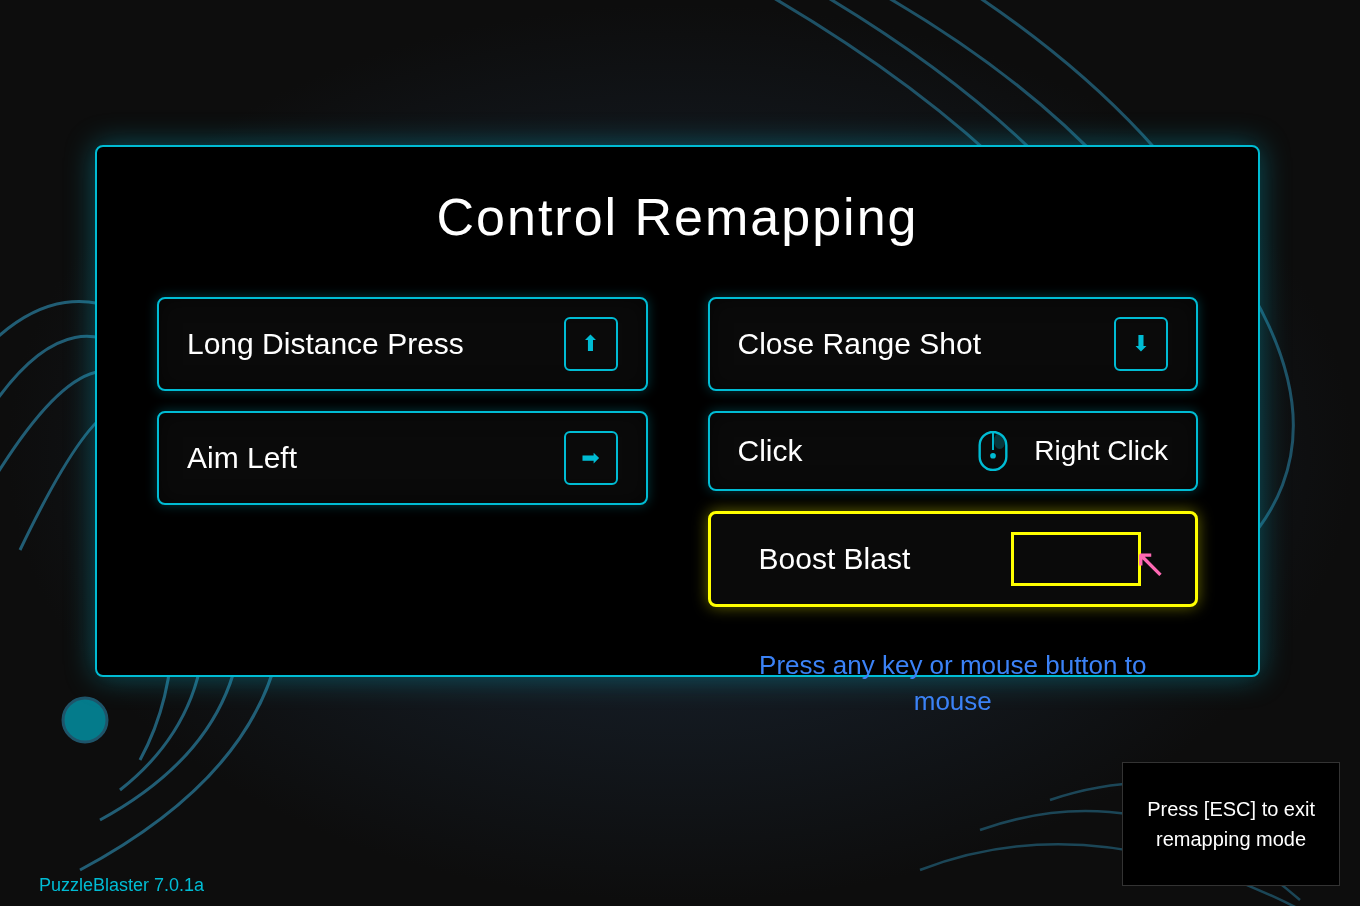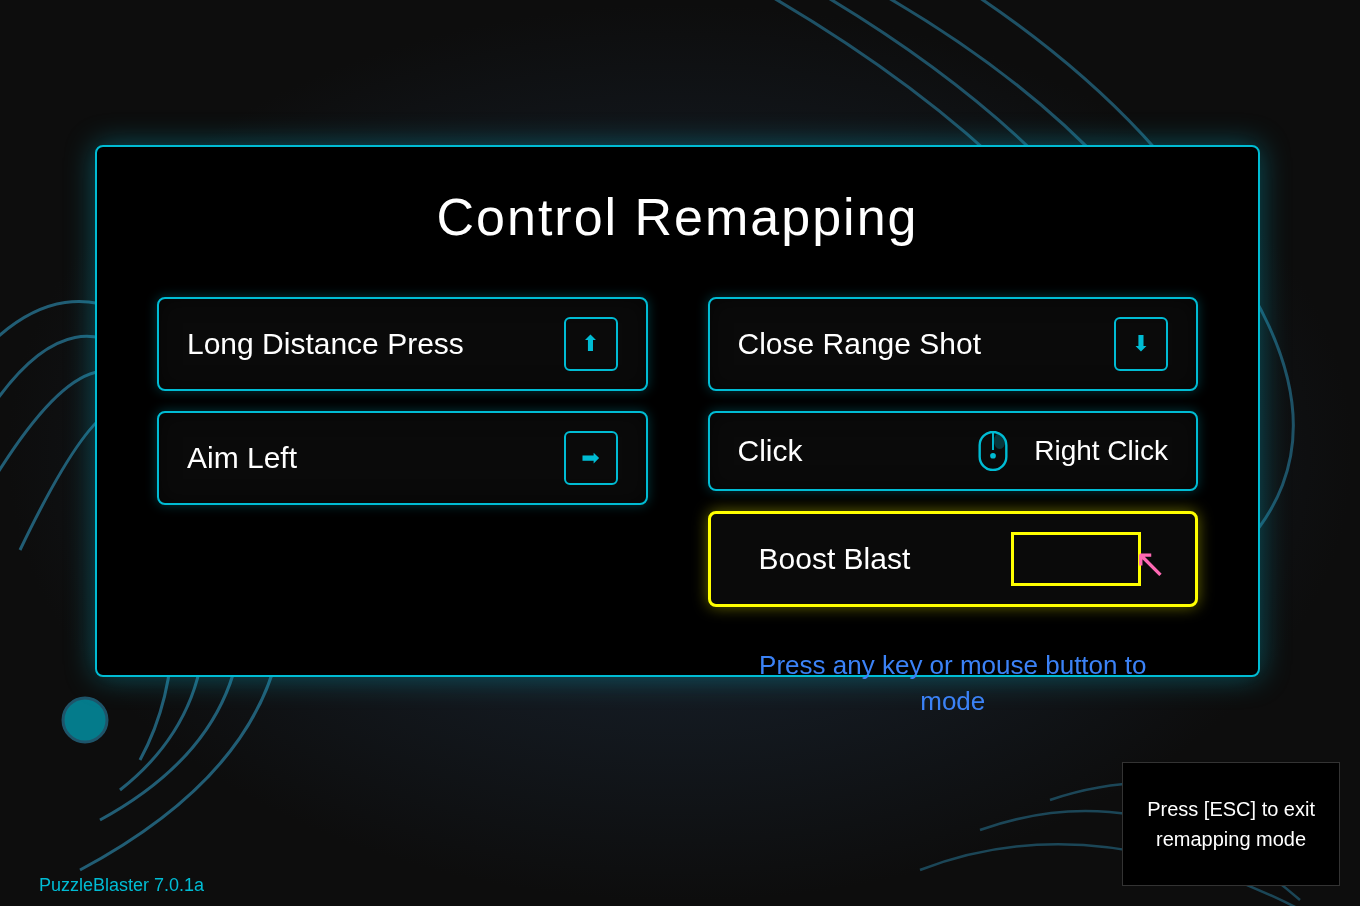--- a/index.html
+++ b/index.html
@@ -248,21 +248,21 @@
         <span class="label">Boost Blast</span>
         <div style="display:flex; align-items:center; gap:0px;">
           <div class="remap-empty-box"></div>
 
           <span style="font-size:40px; color:#ff69b4; margin-left:-8px; margin-top:8px;">↖</span>
         </div>
       </div>
 
       <div class="remap-prompt">
         <span>Press any key or mouse button to</span><br>
-        <span>mode</span>
+        <span>mouse</span>
       </div>
 
     </div>
 
   </div>
 </div>
 
 <div class="esc-hint">
   <span>Press [ESC] to exit</span><br>
   <span>remapping mode</span>

